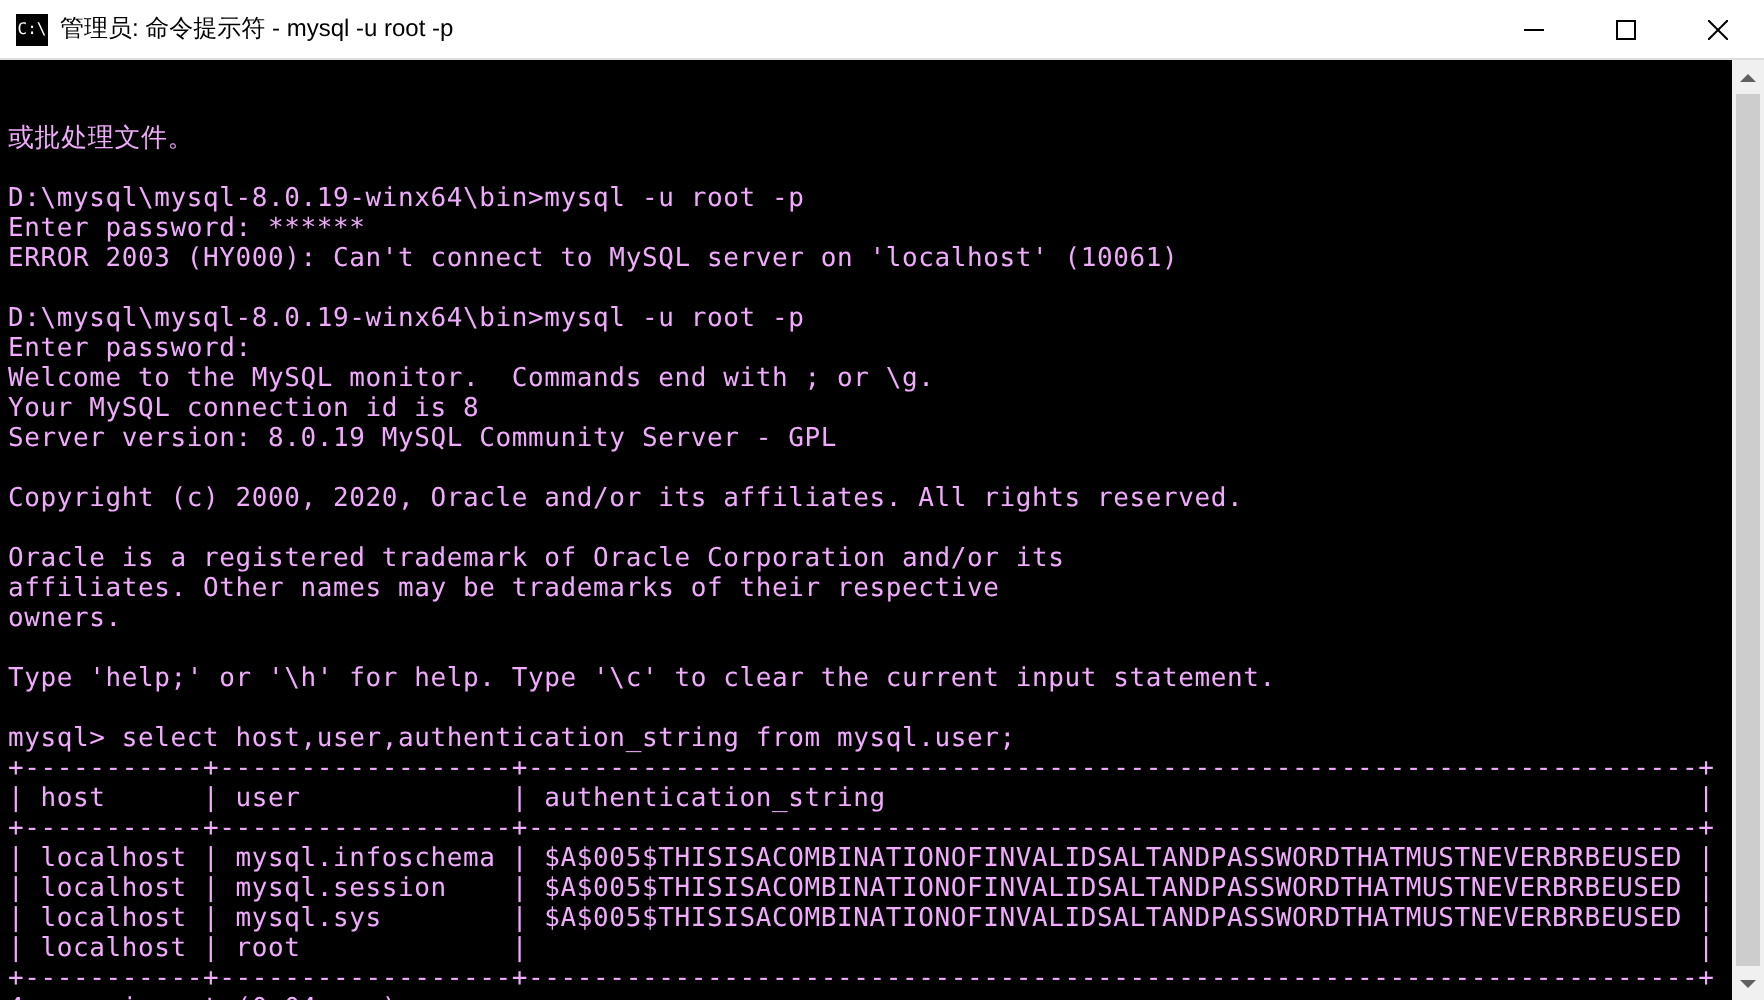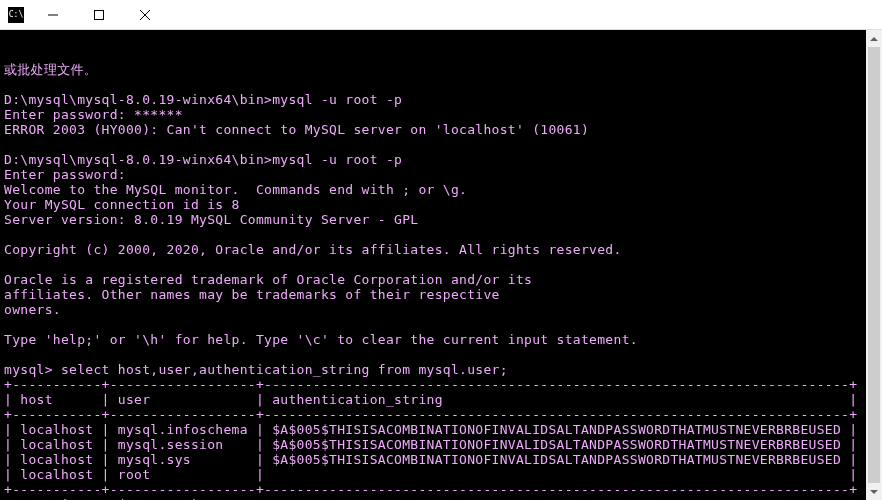--- a/index.html
+++ b/index.html
@@ -91,20 +91,21 @@
     top: 0;
     height: 100%;
     background: #cdcdcd;
   }
 </style>
 </head>
 <body>
 
 <div class="titlebar">
   <div class="titlebar-icon">C:\</div>
+  <div class="titlebar-title">管理员: 命令提示符 - mysql  -u root -p</div>
   <div class="window-controls">
     <div class="win-btn">
       <svg width="10" height="10">
           <line x1="0" y1="5" x2="10" y2="5" stroke-width="1"></line>
         </svg>
     </div>
     <div class="win-btn">
       <svg width="10" height="10">
           <rect x="0.5" y="0.5" width="9" height="9" stroke-width="1"></rect>
         </svg>

